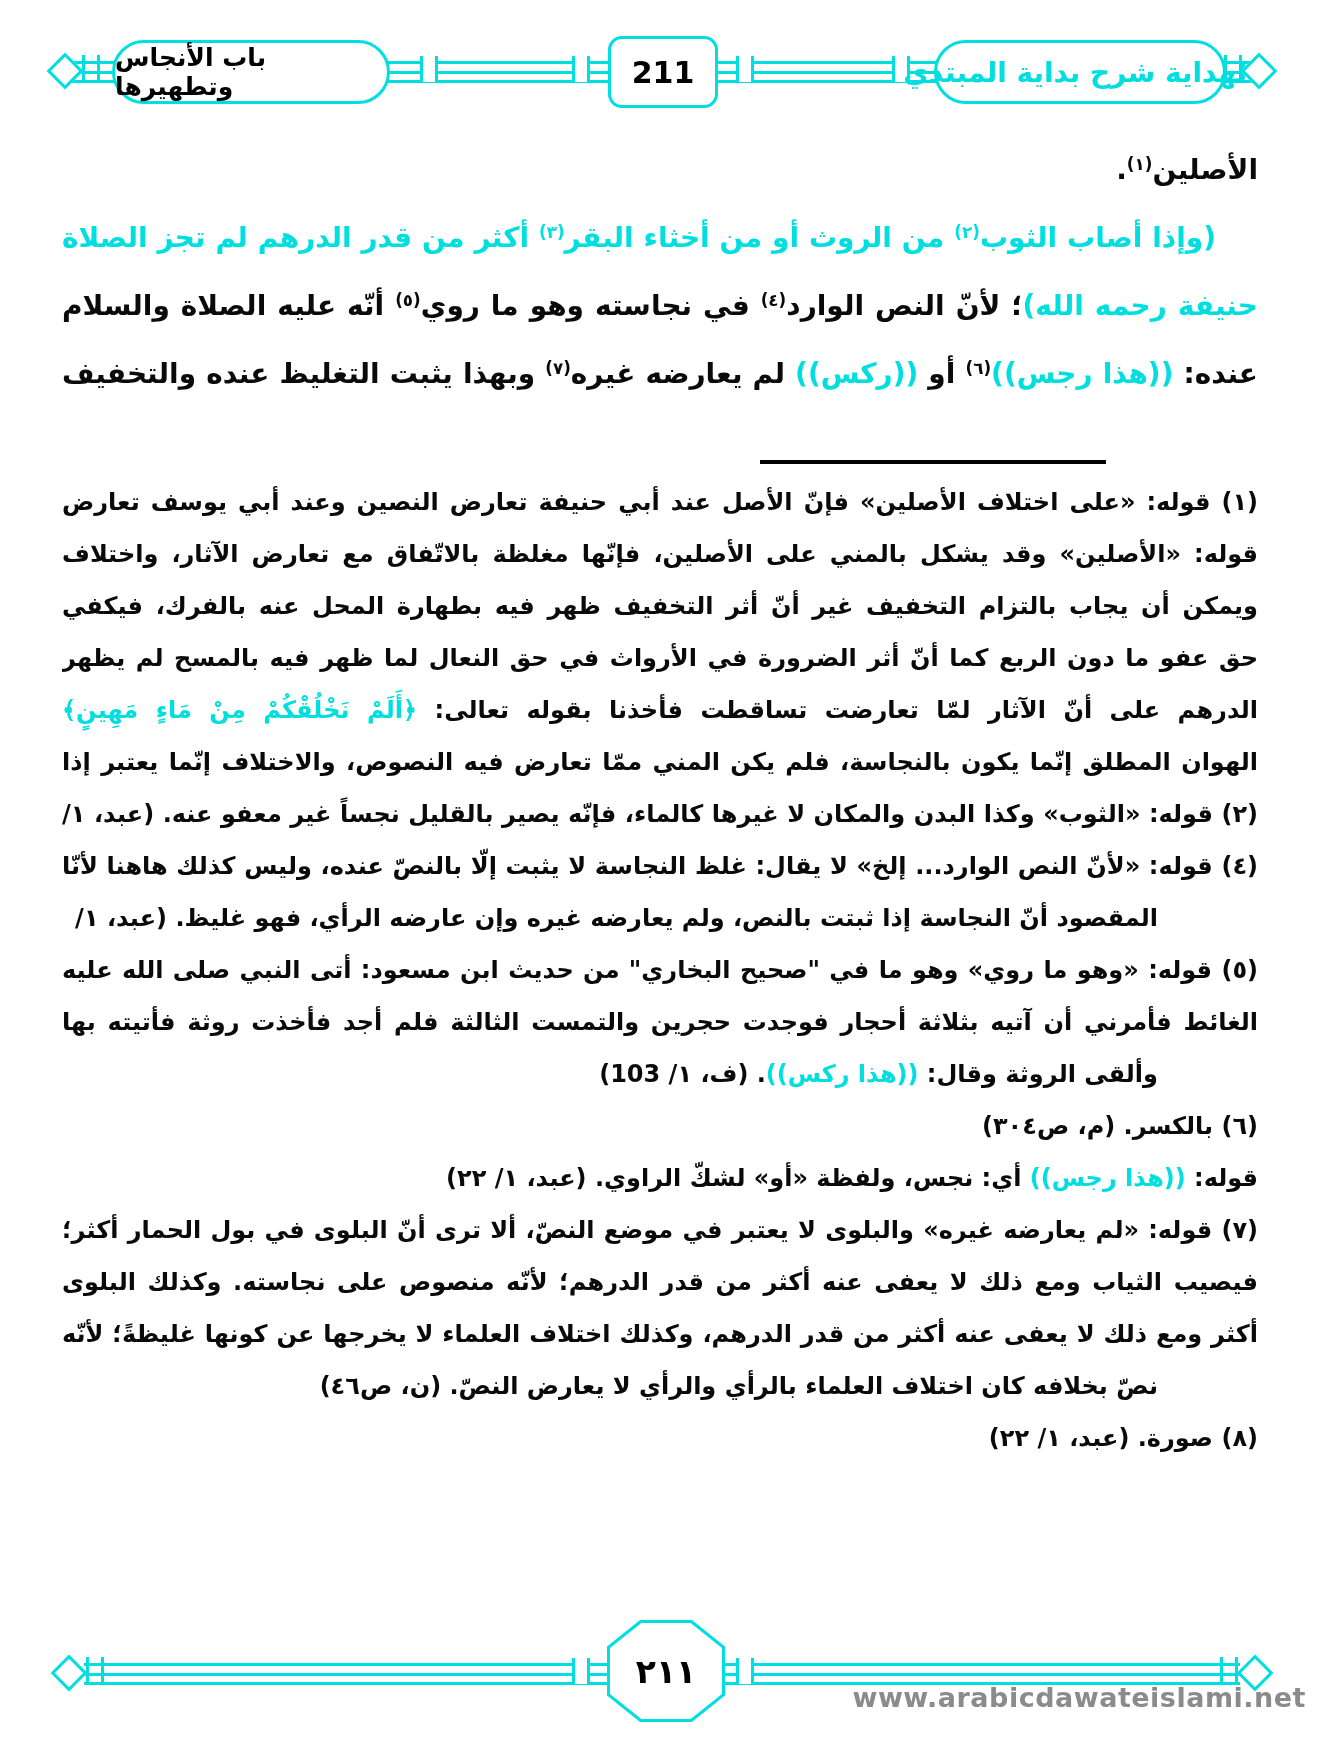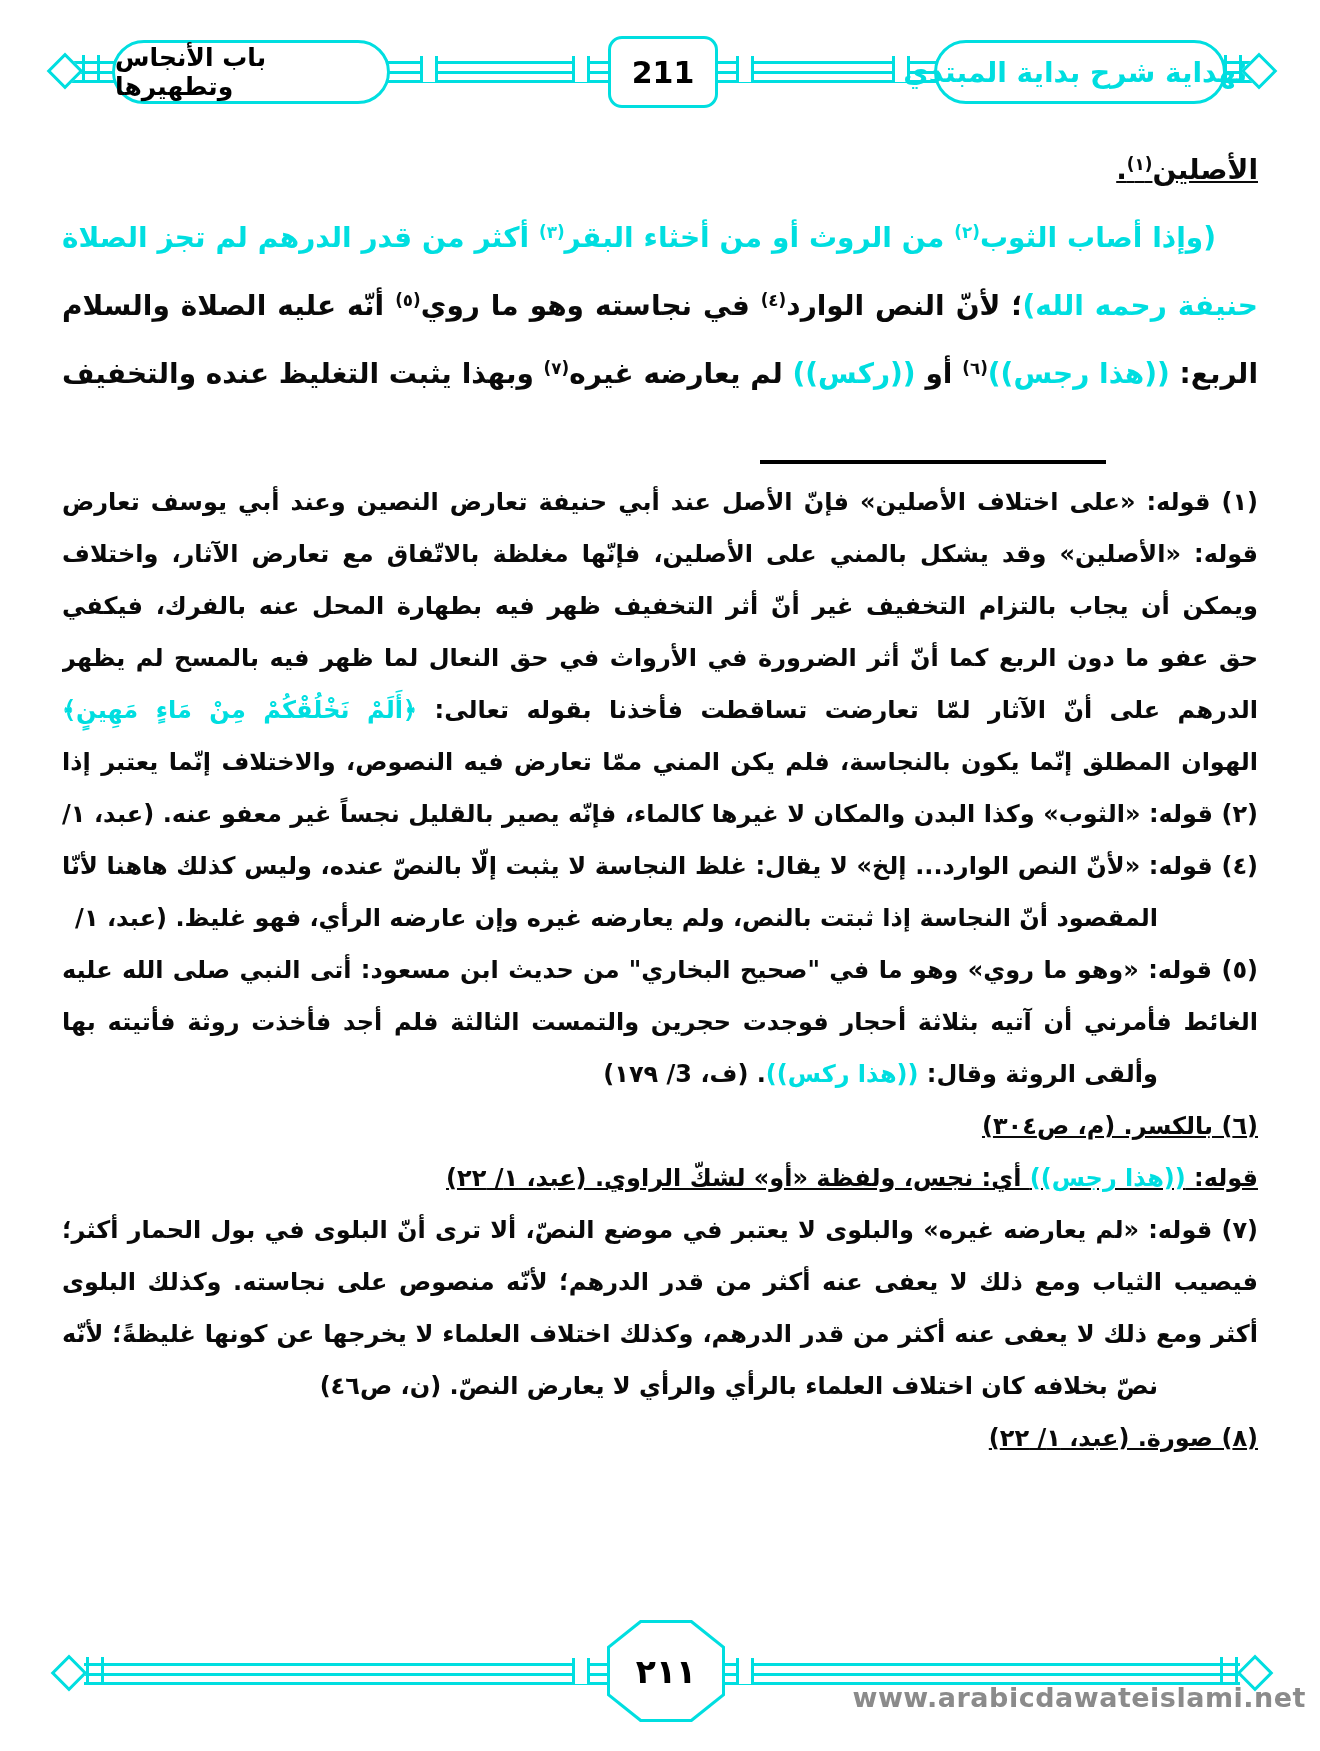--- a/index.html
+++ b/index.html
@@ -28,21 +28,21 @@
   .title-capsule{left:934px;top:40px;width:286px;height:58px;}
   .title-capsule span{font-size:28px;font-weight:bold;color:var(--cy);white-space:nowrap;}
 
   
   .bodytext{position:absolute;top:136px;right:0;left:0;padding:0 62px;direction:rtl;}
   .bodytext .tline{height:68px;line-height:68px;font-size:28px;font-weight:bold;overflow:hidden;}
   .footnotes{position:absolute;top:476px;right:0;left:0;padding:0 62px;direction:rtl;}
   .footnotes .tline{height:52px;line-height:52px;font-size:24px;font-weight:bold;overflow:hidden;}
 
   .tline{text-align:justify;text-align-last:justify;}
-  .tline.right{text-align:center;text-align-last:right;text-decoration:underline;}
+  .tline.right{text-align:center;text-align-last:right;}
   .tline.end{text-align:right;text-align-last:right;padding-right:100px;}
   .tline.indent{padding-right:42px;}
   .cyan{color:var(--cy);}
   .sup{font-size:0.60em;position:relative;top:-0.55em;line-height:0;}
 
   .fn-sep{position:absolute;top:460px;left:760px;width:346px;height:4px;background:#000;}
 
   
   .octagon{position:absolute;left:600px;top:1620px;width:118px;height:102px;background:var(--cy);
            clip-path:polygon(28% 0,72% 0,100% 26%,100% 74%,72% 100%,28% 100%,0 74%,0 26%);margin-left:7px;}
@@ -81,40 +81,40 @@
       <div class="tip"></div>
       <div class="bars"></div>
     </div>
   </div>
 
   <main class="bodytext" dir="rtl">
     <div id="body-lines">
         <div class="tline right"><span>الأصلين</span><span class="sup">(١)</span><span>.</span></div>
         <div class="tline justify indent"><span class="cyan">(وإذا أصاب الثوب</span><span class="cyan sup">(٢)</span><span class="cyan"> من الروث أو من أخثاء البقر</span><span class="cyan sup">(٣)</span><span class="cyan"> أكثر من قدر الدرهم لم تجز الصلاة فيه عند أبي</span></div>
         <div class="tline justify"><span class="cyan">حنيفة رحمه الله)</span><span>؛ لأنّ النص الوارد</span><span class="sup">(٤)</span><span> في نجاسته وهو ما روي</span><span class="sup">(٥)</span><span> أنّه عليه الصلاة والسلام رمى بالروثة</span></div>
-        <div class="tline justify"><span>الربع: </span><span class="cyan">((هذا رجس))</span><span class="sup">(٦)</span><span> أو </span><span class="cyan">((ركس))</span><span> لم يعارضه غيره</span><span class="sup">(٧)</span><span> وبهذا يثبت التغليظ عنده والتخفيف بالتعارض</span></div>
+        <div class="tline justify"><span>عنده: </span><span class="cyan">((هذا رجس))</span><span class="sup">(٦)</span><span> أو </span><span class="cyan">((ركس))</span><span> لم يعارضه غيره</span><span class="sup">(٧)</span><span> وبهذا يثبت التغليظ عنده والتخفيف بالتعارض</span></div>
       </div>
   </main>
 
   <div class="fn-sep"></div>
 
   <section class="footnotes" dir="rtl">
     <div id="fn-lines">
         <div class="tline justify"><span>(١) قوله: «على اختلاف الأصلين» فإنّ الأصل عند أبي حنيفة تعارض النصين وعند أبي يوسف تعارض المذهبين. (عبد، ١/ ٢٢)</span></div>
         <div class="tline justify"><span>قوله: «الأصلين» وقد يشكل بالمني على الأصلين، فإنّها مغلظة بالاتّفاق مع تعارض الآثار، واختلاف العلماء في نجاسته،</span></div>
         <div class="tline justify"><span>ويمكن أن يجاب بالتزام التخفيف غير أنّ أثر التخفيف ظهر فيه بطهارة المحل عنه بالفرك، فيكفي مؤنته، فلا يظهر في</span></div>
         <div class="tline justify"><span>حق عفو ما دون الربع كما أنّ أثر الضرورة في الأرواث في حق النعال لما ظهر فيه بالمسح لم يظهر في العفو عما وراء قدر</span></div>
         <div class="tline justify"><span>الدرهم على أنّ الآثار لمّا تعارضت تساقطت فأخذنا بقوله تعالى: </span><span class="cyan">﴿أَلَمْ نَخْلُقْكُمْ مِنْ مَاءٍ مَهِينٍ﴾ [المرسلات: ٢٠]</span></div>
         <div class="tline justify"><span>الهوان المطلق إنّما يكون بالنجاسة، فلم يكن المني ممّا تعارض فيه النصوص، والاختلاف إنّما يعتبر إذا كان في محلّ</span></div>
         <div class="tline justify"><span>(٢) قوله: «الثوب» وكذا البدن والمكان لا غيرها كالماء، فإنّه يصير بالقليل نجساً غير معفو عنه. (عبد، ١/ ٢٢)</span></div>
         <div class="tline justify"><span>(٤) قوله: «لأنّ النص الوارد... إلخ» لا يقال: غلظ النجاسة لا يثبت إلّا بالنصّ عنده، وليس كذلك هاهنا لأنّا نقول:</span></div>
         <div class="tline end"><span>المقصود أنّ النجاسة إذا ثبتت بالنص، ولم يعارضه غيره وإن عارضه الرأي، فهو غليظ. (عبد، ١/ ٢٢)</span></div>
         <div class="tline justify"><span>(٥) قوله: «وهو ما روي» وهو ما في "صحيح البخاري" من حديث ابن مسعود: أتى النبي صلى الله عليه وعلى آله وسلم</span></div>
         <div class="tline justify"><span>الغائط فأمرني أن آتيه بثلاثة أحجار فوجدت حجرين والتمست الثالثة فلم أجد فأخذت روثة فأتيته بها فأخذ الحجرين</span></div>
-        <div class="tline end"><span>وألقى الروثة وقال: </span><span class="cyan">((هذا ركس))</span><span>. (ف، 3/ ١٧٩)</span></div>
+        <div class="tline end"><span>وألقى الروثة وقال: </span><span class="cyan">((هذا ركس))</span><span>. (ف، ١/ 103)</span></div>
         <div class="tline right"><span>(٦) بالكسر. (م، ص٣٠٤)</span></div>
         <div class="tline right"><span>قوله: </span><span class="cyan">((هذا رجس))</span><span> أي: نجس، ولفظة «أو» لشكّ الراوي. (عبد، ١/ ٢٢)</span></div>
         <div class="tline justify"><span>(٧) قوله: «لم يعارضه غيره» والبلوى لا يعتبر في موضع النصّ، ألا ترى أنّ البلوى في بول الحمار أكثر؛ لأنّه يترشش،</span></div>
         <div class="tline justify"><span>فيصيب الثياب ومع ذلك لا يعفى عنه أكثر من قدر الدرهم؛ لأنّه منصوص على نجاسته. وكذلك البلوى للآدمي في بوله</span></div>
         <div class="tline justify"><span>أكثر ومع ذلك لا يعفى عنه أكثر من قدر الدرهم، وكذلك اختلاف العلماء لا يخرجها عن كونها غليظةً؛ لأنّه لمّا لم يرو</span></div>
         <div class="tline end"><span>نصّ بخلافه كان اختلاف العلماء بالرأي والرأي لا يعارض النصّ. (ن، ص٤٦)</span></div>
         <div class="tline right"><span>(٨) صورة. (عبد، ١/ ٢٢)</span></div>
       </div>
   </section>
 

